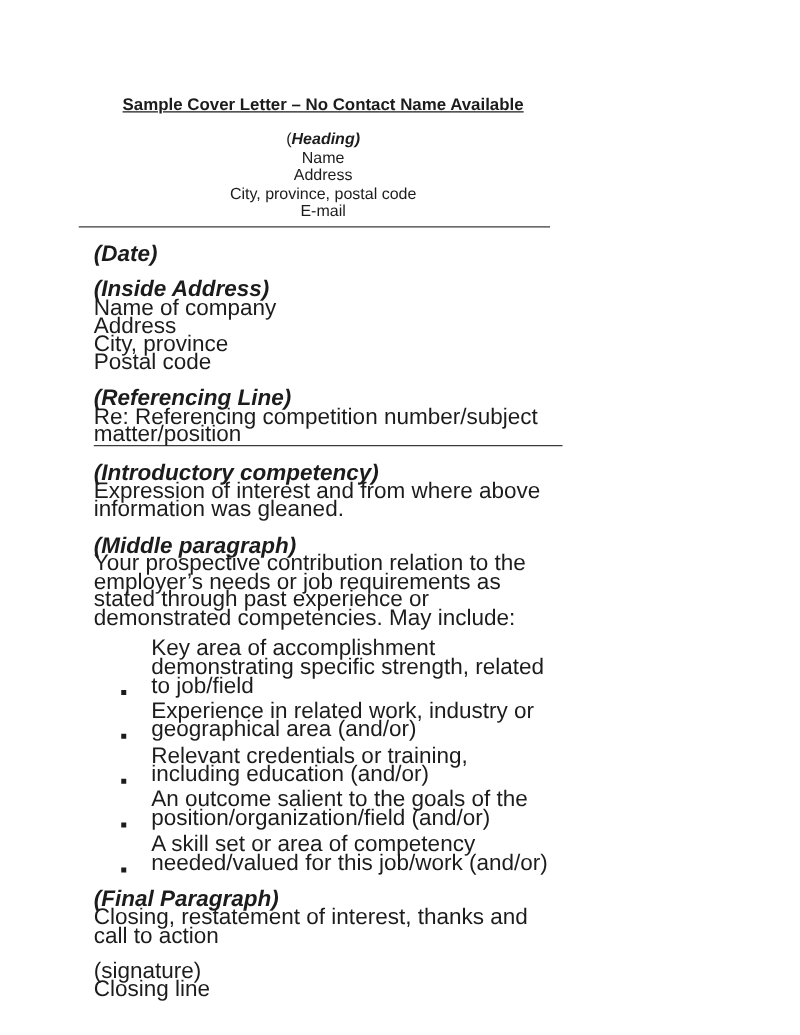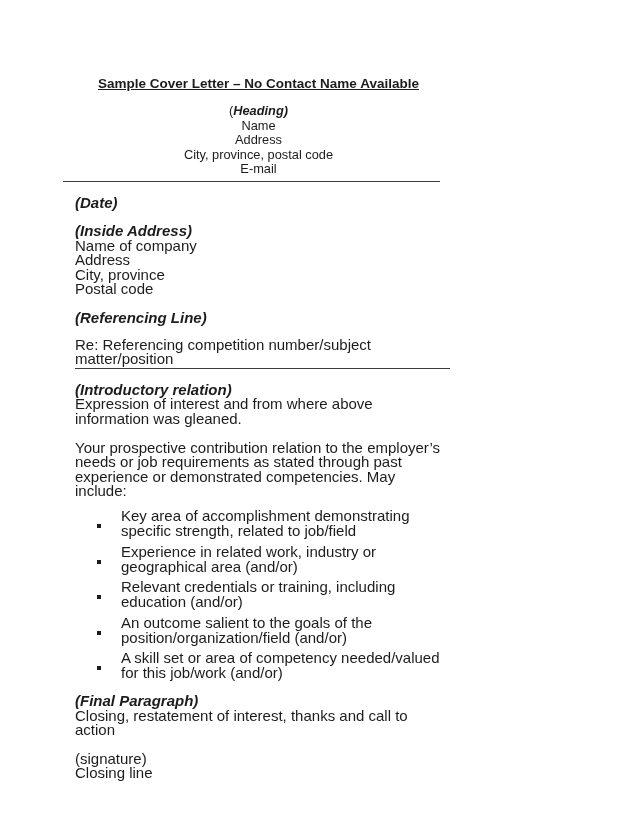--- a/index.html
+++ b/index.html
@@ -40,44 +40,44 @@
     text-align: right;
   }
   .header-rule {
     border: 0;
     border-bottom: 1.4px solid #3c3c3c;
     margin: 4px 0 0 -12px;
     width: calc(100% + 10px);
   }
   .section {
     margin-top: 14px;
-    font-size: 15px;
+    font-size: 18px;
     line-height: 14.6px;
   }
   .section-label {
     font-weight: bold;
     font-style: italic;
     margin: 0;
   }
   .line, .para {
     margin: 0;
   }
   .ref-line {
     border-bottom: 1.4px solid #3c3c3c;
     padding-bottom: 1px;
-    margin: 12px 0 0 0;
+    margin: 0 0 0 0;
     width: calc(100% + 8px);
     box-sizing: border-box;
   }
   .bullet-list {
     margin-top: 9px;
   }
   .bullet-item {
     display: flex;
-    align-items: center;
+    align-items: flex-end;
     padding-left: 22px;
     margin-bottom: 5.5px;
     line-height: 15px;
   }
   .bullet-marker {
     flex: 0 0 auto;
     width: 4px;
     height: 4px;
     background: #1c1c1c;
     margin: 6px 20px 0 0;
@@ -111,25 +111,26 @@
     <p class="line">City, province</p>
     <p class="line">Postal code</p>
   </div>
 
   <div class="section">
     <p class="section-label">(Referencing Line)</p>
     <p class="line ref-line">Re: Referencing competition number/subject matter/position</p>
   </div>
 
   <div class="section">
-    <p class="section-label">(Introductory relation)</p>
+    <p class="section-label">(Introductory competency)</p>
     <p class="para">Expression of interest and from where above information was gleaned.</p>
   </div>
 
   <div class="section">
+    <p class="section-label">(Middle paragraph)</p>
     <p class="para">Your prospective contribution relation to the employer’s needs or job requirements as stated through past experience or demonstrated competencies. May include:</p>
     <div class="bullet-list">
       <div class="bullet-item">
         <span class="bullet-marker"></span>
         <span>Key area of accomplishment demonstrating specific strength, related to job/field</span>
       </div>
       <div class="bullet-item">
         <span class="bullet-marker"></span>
         <span>Experience in related work, industry or geographical area (and/or)</span>
       </div>

